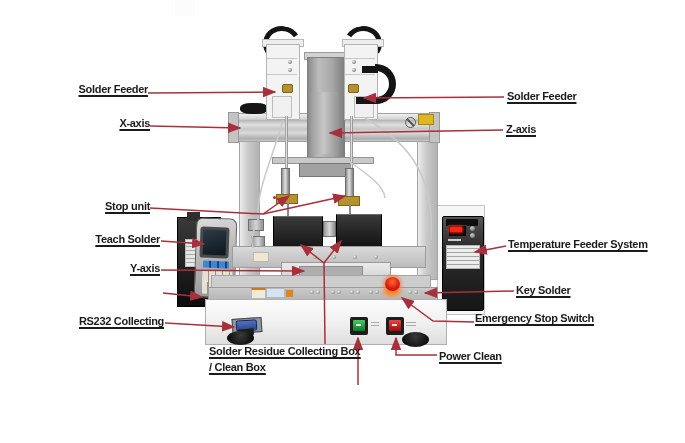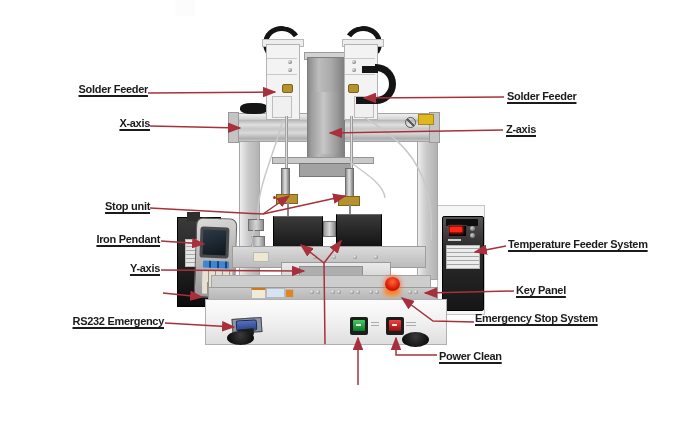--- a/index.html
+++ b/index.html
@@ -257,23 +257,27 @@
       <polyline points="506,246 475,252" marker-end="url(#arr)"></polyline>
       <polyline points="514,291 425,293" marker-end="url(#arr)"></polyline>
       <polyline points="504,97 364,98" marker-end="url(#arr)"></polyline>
       <polyline points="503,130 330,133" marker-end="url(#arr)"></polyline>
     </g>
   </svg>
 
   <div class="lbl" style="right:537px;top:83px;">Solder Feeder</div>
   <div class="lbl" style="right:535px;top:117px;">X-axis</div>
   <div class="lbl" style="right:535px;top:200px;">Stop unit</div>
-  <div class="lbl" style="right:525px;top:233px;">Iron Pendant</div>
+  <div class="lbl" style="right:525px;top:233px;">Teach Solder</div>
   <div class="lbl" style="right:525px;top:262px;">Y-axis</div>
-  <div class="lbl" style="right:521px;top:315px;">RS232 Emergency</div>
+  <div class="lbl" style="right:521px;top:315px;">RS232 Collecting</div>
+  <div class="lbl" style="left:209px;top:345px;">
+    <span>Solder Residue Collecting Box</span>
+    <span style="margin-top:3px;">/ Clean Box</span>
+  </div>
   <div class="lbl" style="left:439px;top:350px;">Power Clean</div>
-  <div class="lbl" style="left:475px;top:312px;">Emergency Stop System</div>
-  <div class="lbl" style="left:516px;top:284px;">Key Panel</div>
+  <div class="lbl" style="left:475px;top:312px;">Emergency Stop Switch</div>
+  <div class="lbl" style="left:516px;top:284px;">Key Solder</div>
   <div class="lbl" style="left:508px;top:238px;">Temperature Feeder System</div>
   <div class="lbl" style="left:506px;top:123px;">Z-axis</div>
   <div class="lbl" style="left:507px;top:90px;">Solder Feeder</div>
 
 </div>
 
 </body></html>

